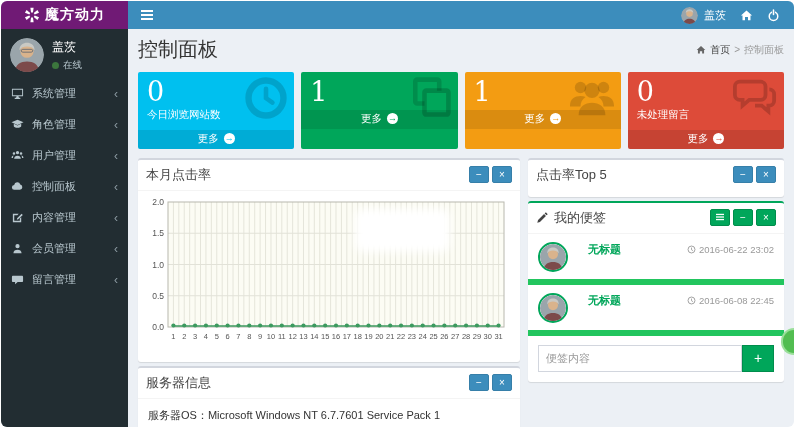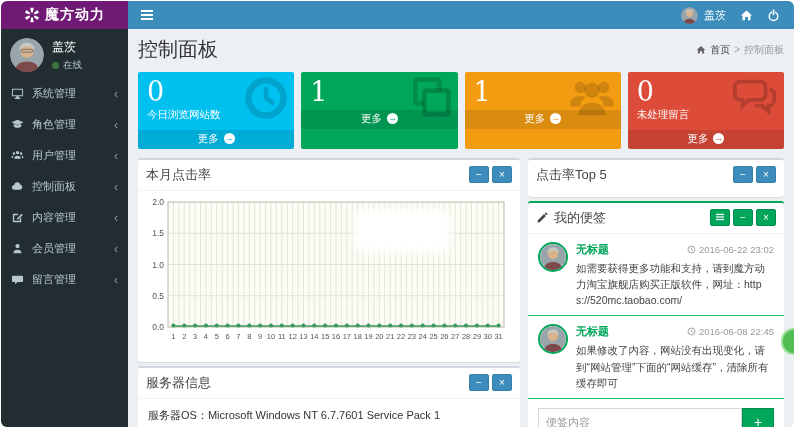--- a/index.html
+++ b/index.html
@@ -67,21 +67,21 @@
   .panel-body { border-top:1px solid #f4f4f4; padding:6px 8px; }
 
   
   .chart-wrap { position:relative; }
   .watermark-blur { position:absolute; left:57%; top:8%; width:26%; height:27%; background:#fff; border-radius:8px; filter:blur(4px); }
 
   
   .srv-row { font-size:11px; color:#333; padding:3px 2px; }
 
   
-  .note { display:flex; gap:8px; padding:8px 10px 7px; border-bottom:1px solid #22c55e; }
+  .note { display:flex; gap:20px; padding:8px 10px 7px; border-bottom:6px solid #22c55e; }
   .note-avatar { width:30px; height:30px; border-radius:50%; border:2px solid #00a65a; overflow:hidden; flex-shrink:0; }
   .note-main { flex:1; min-width:0; }
   .note-head { display:flex; justify-content:space-between; align-items:center; }
   .note-title { color:#00a65a; font-size:11px; font-weight:bold; cursor:pointer; }
   .note-time { color:#999; font-size:9.5px; display:flex; align-items:center; gap:3px; }
   .note-text { font-size:10.5px; color:#444; line-height:1.55; margin-top:3px; word-break:break-all; }
   .note-form { display:flex; padding:9px 10px 10px; }
   .note-input { flex:1; border:1px solid #d2d6de; height:27px; font-size:11px; padding:0 7px; outline:none; color:#555; }
   .note-input::placeholder { color:#999; }
   .add-btn { width:32px; height:27px; background:#00a65a; border:1px solid #008d4c; color:#fff; font-size:14px; cursor:pointer; }
@@ -505,21 +505,20 @@
                   <div class="note-head">
                     <span class="note-title">无标题</span>
                     <span class="note-time">
                       <svg width="9" height="9" viewBox="0 0 14 14">
                           <circle cx="7" cy="7" r="5.4" fill="none" stroke="#999" stroke-width="1.4"></circle>
                           <path d="M7 4v3.4l2.3 1.4" stroke="#999" stroke-width="1.3" fill="none"></path>
                         </svg>
                       <span>2016-06-22 23:02</span>
                     </span>
                   </div>
-                  <div class="note-text">如需要获得更多功能和支持，请到魔方动力淘宝旗舰店购买正版软件，网址：https://520mc.taobao.com/</div>
                 </div>
               </div>
               <div class="note">
                 <span class="note-avatar">
                   <svg width="26" height="26" viewBox="0 0 36 36">
                       <circle cx="18" cy="18" r="18" fill="#9aa5ab"></circle>
                       <circle cx="18" cy="14" r="7" fill="#d9b38c"></circle>
                       <path d="M10 13c0-6 4-8 8-8s8 2 8 8c-2-3-4-4-8-4s-6 1-8 4z" fill="#c9c9c4"></path>
                       <path d="M5 36c1-8 6-11 13-11s12 3 13 11z" fill="#7c4a4a"></path>
                     </svg>
@@ -528,21 +527,20 @@
                   <div class="note-head">
                     <span class="note-title">无标题</span>
                     <span class="note-time">
                       <svg width="9" height="9" viewBox="0 0 14 14">
                           <circle cx="7" cy="7" r="5.4" fill="none" stroke="#999" stroke-width="1.4"></circle>
                           <path d="M7 4v3.4l2.3 1.4" stroke="#999" stroke-width="1.3" fill="none"></path>
                         </svg>
                       <span>2016-06-08 22:45</span>
                     </span>
                   </div>
-                  <div class="note-text">如果修改了内容，网站没有出现变化，请到“网站管理”下面的“网站缓存”，清除所有缓存即可</div>
                 </div>
               </div>
               <div class="note-form">
                 <input class="note-input" type="text" placeholder="便签内容" style="">
                 <button class="add-btn">+</button>
               </div>
             </div>
           </div>
         </div>
       </div>

